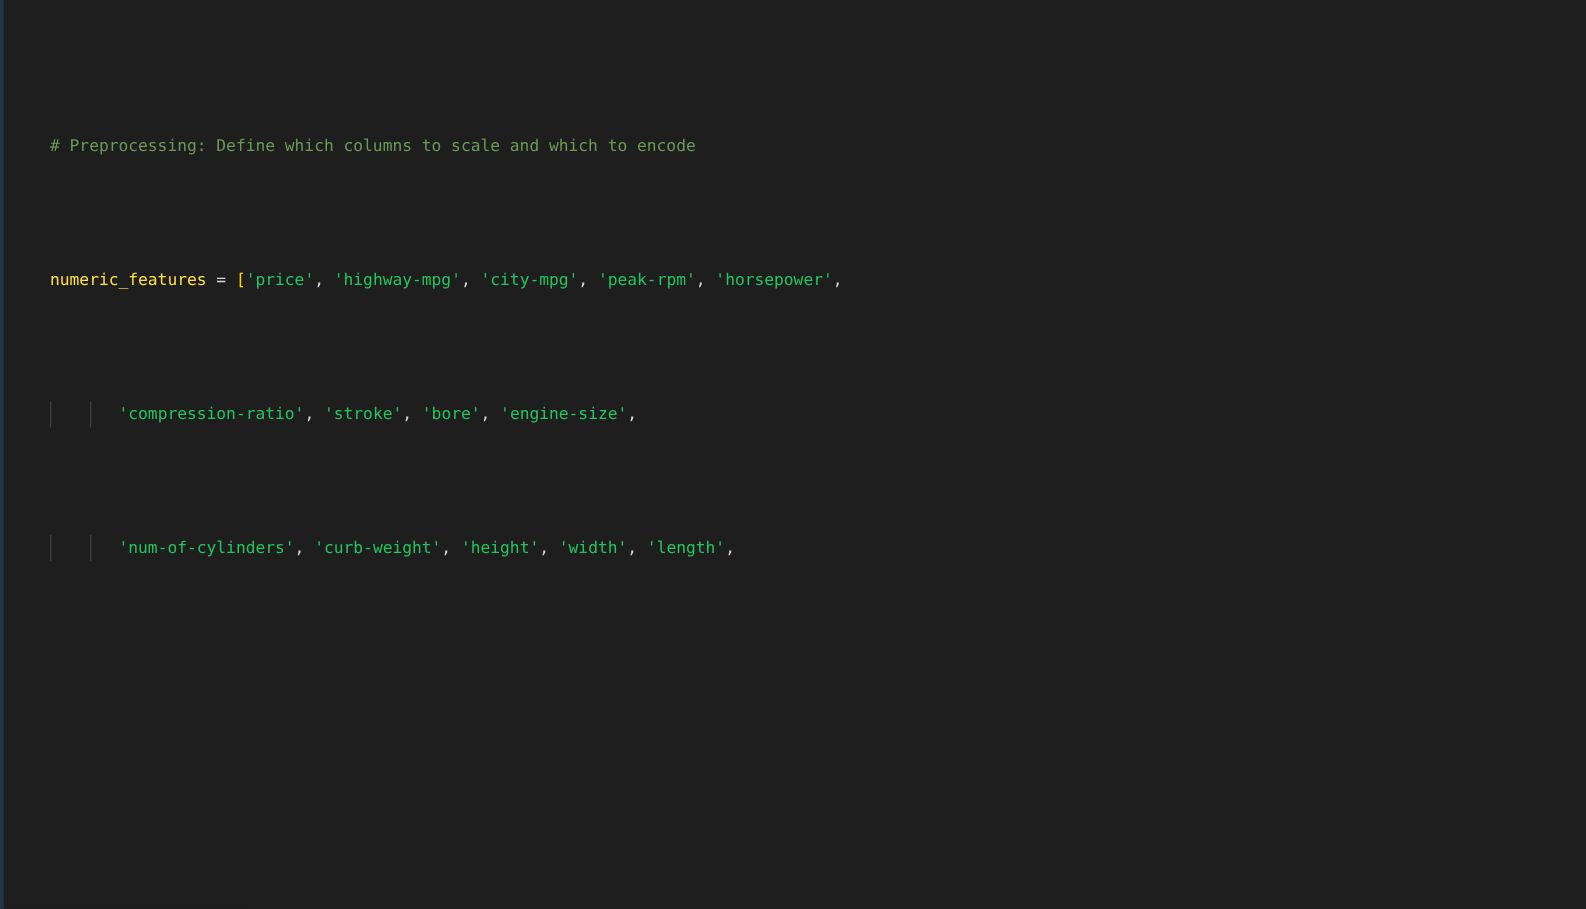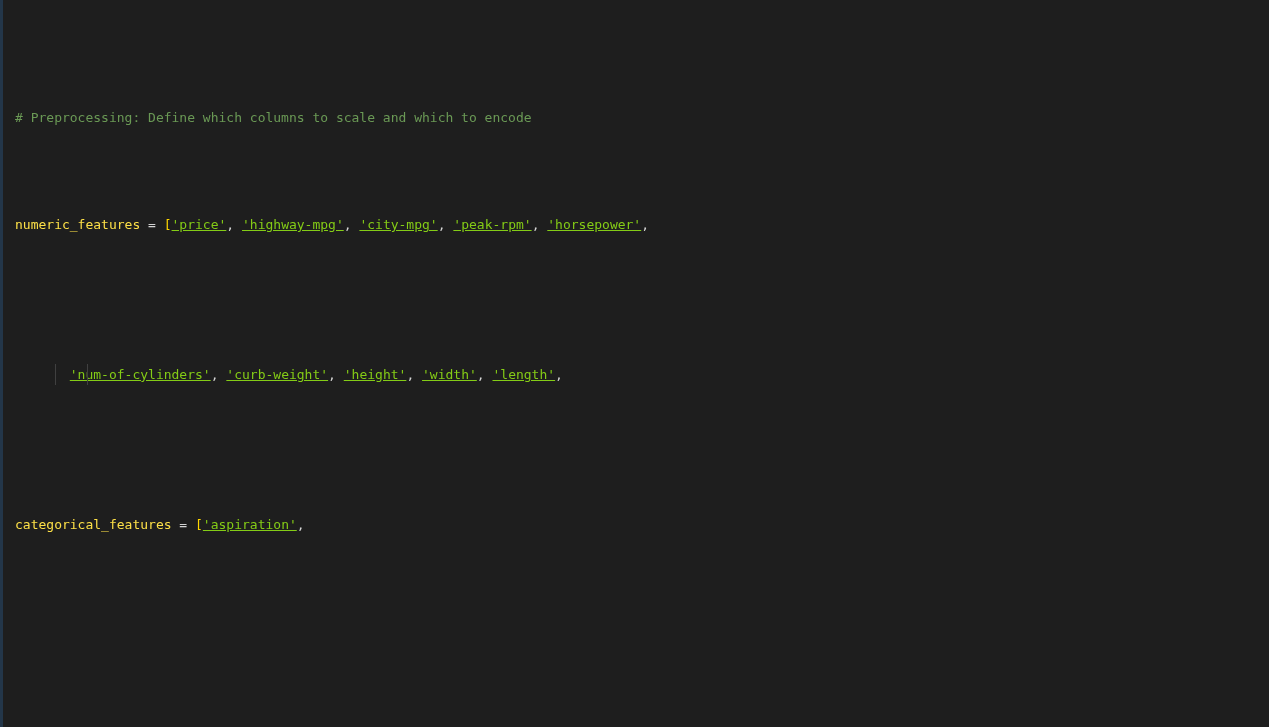--- a/index.html
+++ b/index.html
@@ -22,60 +22,60 @@
   .cell-marker {
     position: absolute;
     left: 0;
     top: 0;
     width: 3px;
     height: 100%;
     background: #2a5a8a;
     opacity: 0.4;
   }
   .line {
+    padding-left: 40px;
     height: 21.4px;
     position: relative;
-    margin-left: 15px;
   }
   .guide {
     position: absolute;
     left: 40px;
     top: 0;
     height: 100%;
     border-left: 1px solid #404040;
   }
   .guide-2 { left: 72px; }
   .tk-comment { color: #6A9955; }
   .tk-var     { color: #fde047; }
   .tk-op      { color: #d4d4d4; }
   .tk-punc    { color: #d4d4d4; }
   .tk-brkY    { color: #FFD700; }
-  .tk-str     { color: #84cc16; text-decoration: underline; }
+  .tk-str     { color: #22c55e; }
 </style>
 </head>
 <body>
 
 <div class="editor">
   <div class="cell-marker"></div>
 
   
   <div class="line"><span class="tk-comment"># Preprocessing: Define which columns to scale and which to encode</span></div>
 
   
   <div class="line"><span class="tk-var">numeric_features</span><span class="tk-op"> = </span><span class="tk-brkY">[</span><span class="tk-str">'price'</span><span class="tk-punc">, </span><span class="tk-str">'highway-mpg'</span><span class="tk-punc">, </span><span class="tk-str">'city-mpg'</span><span class="tk-punc">, </span><span class="tk-str">'peak-rpm'</span><span class="tk-punc">, </span><span class="tk-str">'horsepower'</span><span class="tk-punc">,</span></div>
 
   
+  <div class="line"><span class="guide"></span><span class="guide guide-2"></span>       <span class="tk-str">'compression-ratio'</span><span class="tk-punc">, </span><span class="tk-str">'stroke'</span><span class="tk-punc">, </span><span class="tk-str">'bore'</span><span class="tk-punc">, </span><span class="tk-str">'engine-size'</span><span class="tk-punc">,</span></div>
 
   
   <div class="line"><span class="guide"></span><span class="guide guide-2"></span>       <span class="tk-str">'num-of-cylinders'</span><span class="tk-punc">, </span><span class="tk-str">'curb-weight'</span><span class="tk-punc">, </span><span class="tk-str">'height'</span><span class="tk-punc">, </span><span class="tk-str">'width'</span><span class="tk-punc">, </span><span class="tk-str">'length'</span><span class="tk-punc">,</span></div>
 
   
 
   
-  <div class="line"><span class="tk-var">categorical_features</span><span class="tk-op"> = </span><span class="tk-brkY">[</span><span class="tk-str">'aspiration'</span><span class="tk-punc">,</span></div>
 
   
   
   
   
   
   
   
   
 

